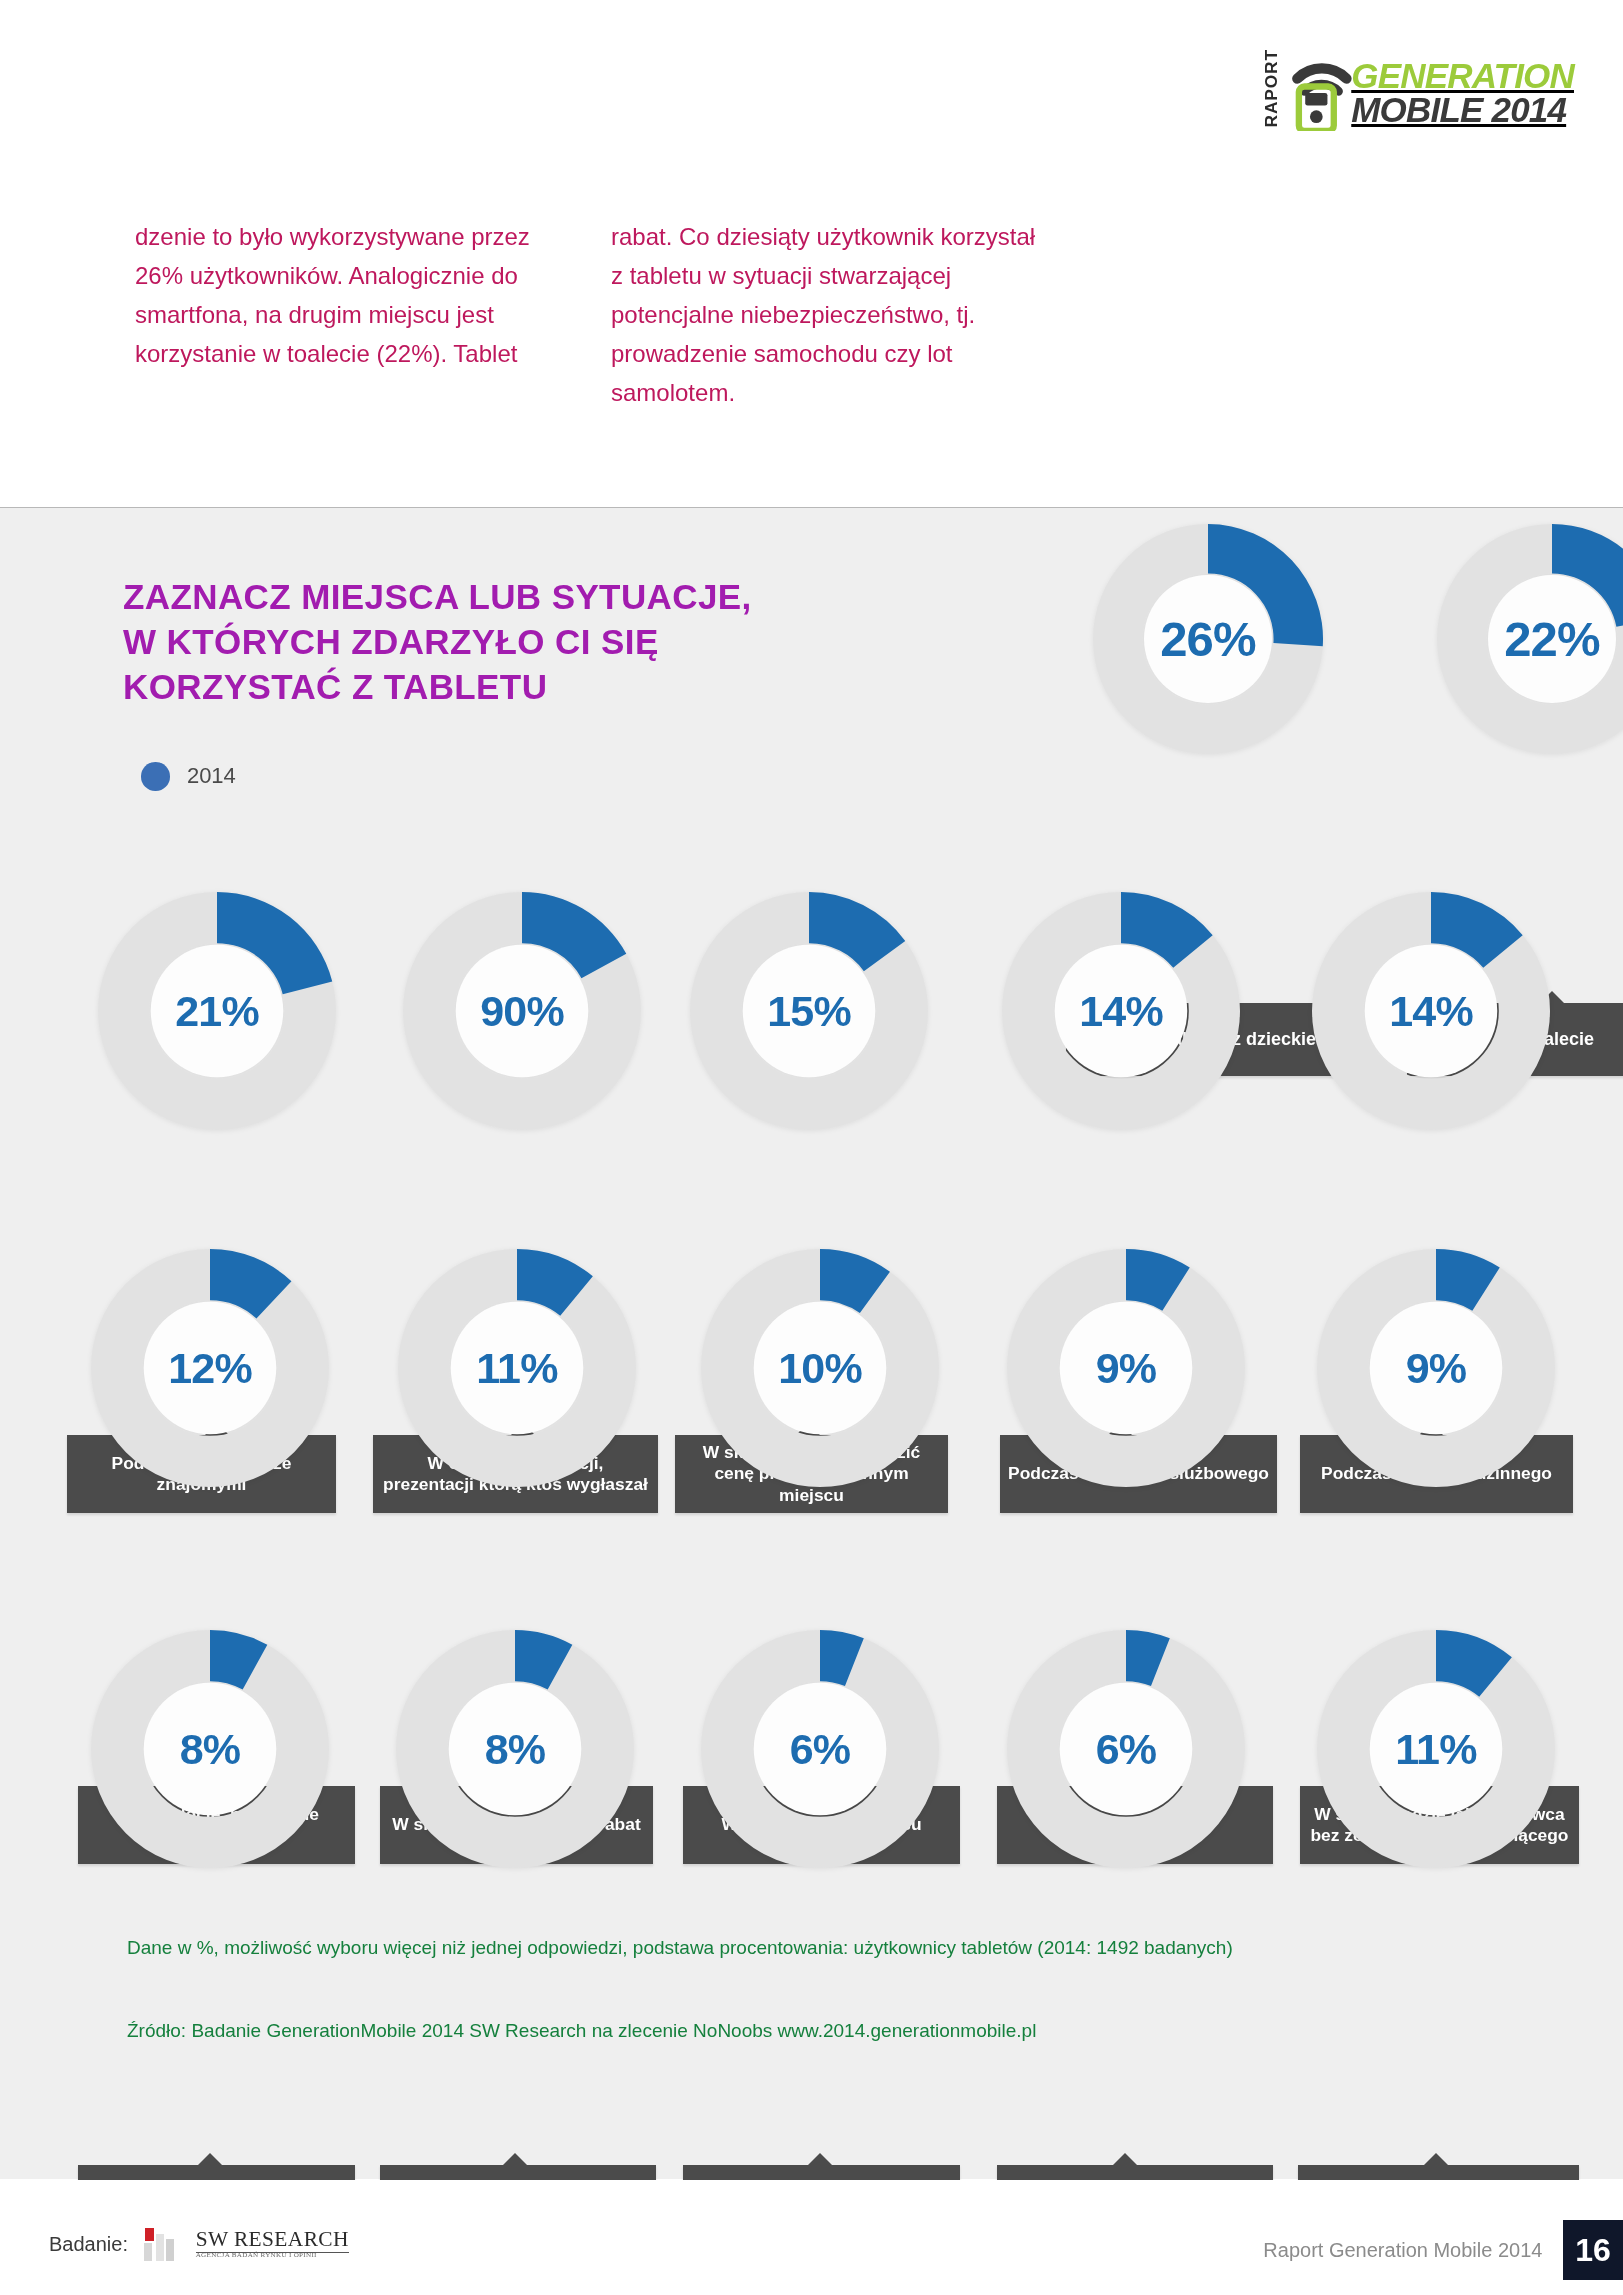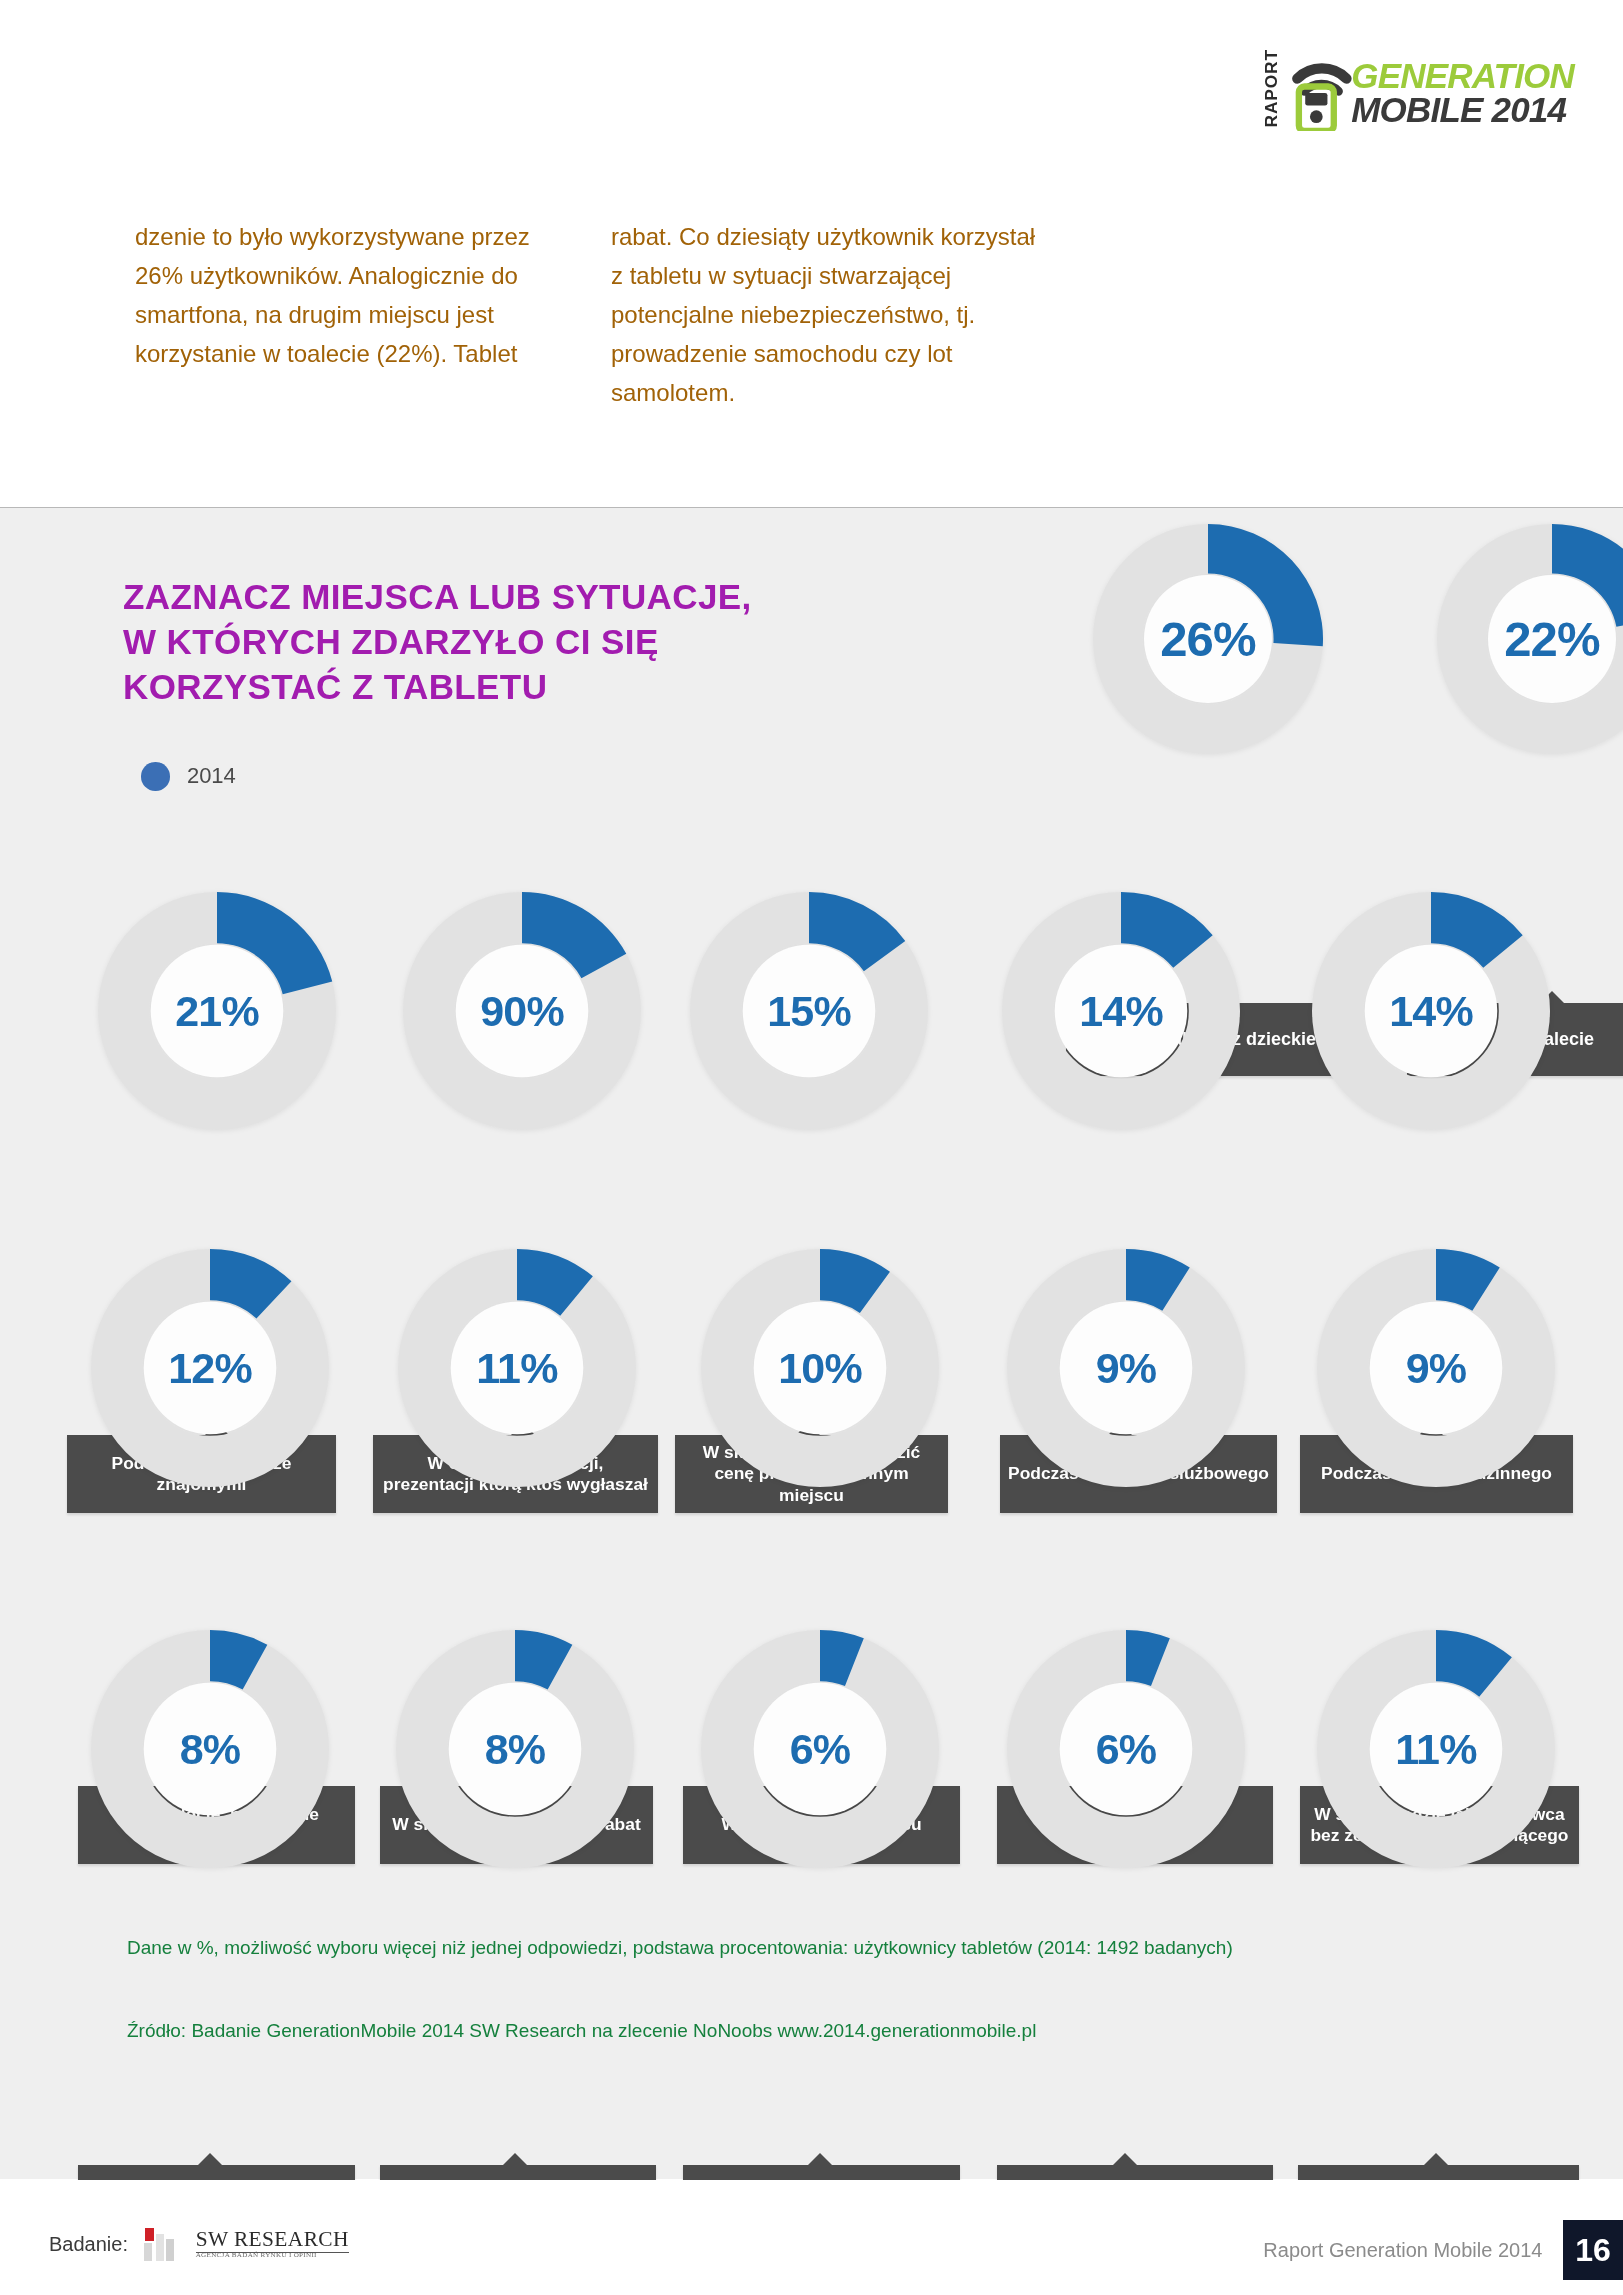--- a/index.html
+++ b/index.html
@@ -22,38 +22,38 @@
   }
   .raport-vert{
     writing-mode:vertical-rl; transform:rotate(180deg);
     font-size:17.4px; font-weight:bold; letter-spacing:0.8px;
     color:#2b2b2b; margin-right:6.3px; padding-bottom:3.2px;
   }
   .logo-stack{ position:relative; }
   .wifi-phone{
     position:absolute; left:-4.8px; bottom:-3.2px; width:73px; height:81px;
   }
-  .logo-words{ margin-left:63px; }
+  .logo-words{ margin-left:63px;text-decoration:underline; }
   .logo-gen{
     font-size:35px; font-weight:bold; font-style:italic;
     color:#9ccb3b; letter-spacing:-0.8px; line-height:0.95;
     text-shadow:0.8px 0.8px 0 #ffffff;
   }
   .logo-mob{
     font-size:35px; font-weight:bold; font-style:italic;
     color:#3a3a3a; letter-spacing:-0.8px; line-height:1;
   }
 
   .intro-cols{
     position:absolute; left:135px; top:218px;
     width:1379px; display:flex; gap:48px;
   }
   .intro-col{ width:428px; }
   .intro-col p{
-    font-size:24px; line-height:1.62; color:#a16207;
+    font-size:24px; line-height:1.62; color:#be185d;
     font-family:"Liberation Sans", sans-serif;
   }
 
   
   .info-panel{
     position:absolute; left:0; top:507px; width:1623px; height:1672px;
     background:#efefef; border-top:1.6px solid #b8b8b8;
   }
   .panel-title{
     position:absolute; left:123px; top:67px;

